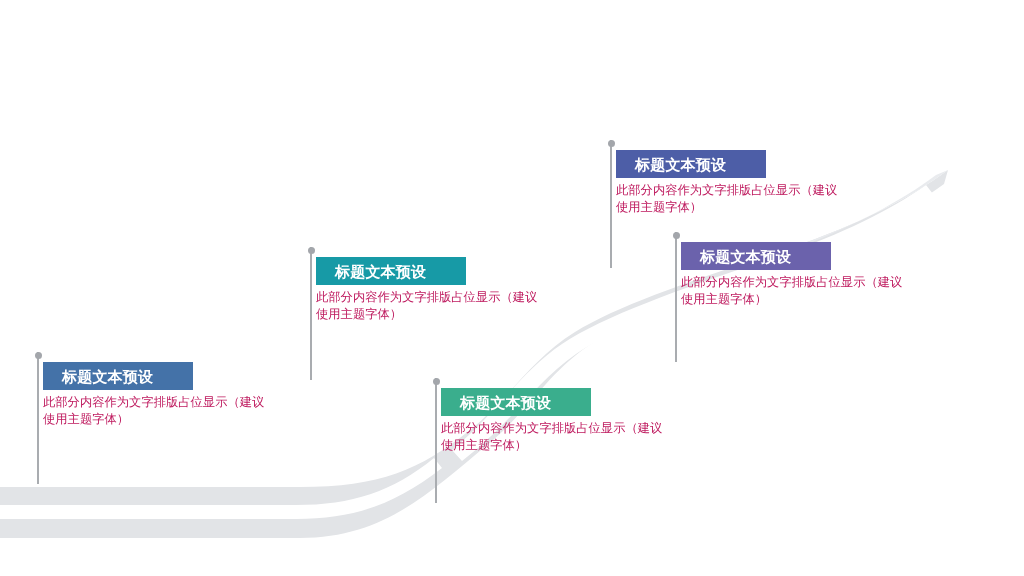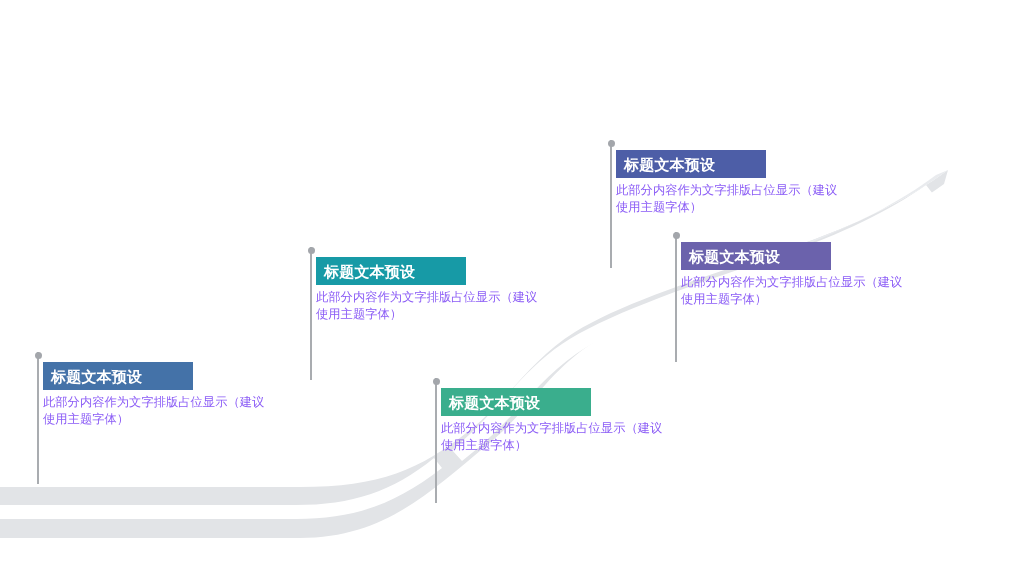--- a/index.html
+++ b/index.html
@@ -46,36 +46,36 @@
   }
   .callout-header {
     position: absolute;
     left: 6px;
     top: 10px;
     width: 150px;
     height: 28px;
     display: flex;
     align-items: center;
     box-sizing: border-box;
-    padding-left: 8px;
+    padding-left: 19px;
   }
   .callout-title {
     color: #ffffff;
     font-size: 15px;
     font-weight: bold;
     letter-spacing: 0.2px;
     line-height: 1;
     white-space: nowrap;
   }
   .callout-body {
     position: absolute;
     left: 6px;
     top: 42px;
     width: 232px;
-    color: #8b5cf6;
+    color: #be185d;
     font-size: 12.3px;
     line-height: 17px;
     white-space: pre-line;
   }
 </style>
 </head>
 <body>
 
 <div id="slide">
 

